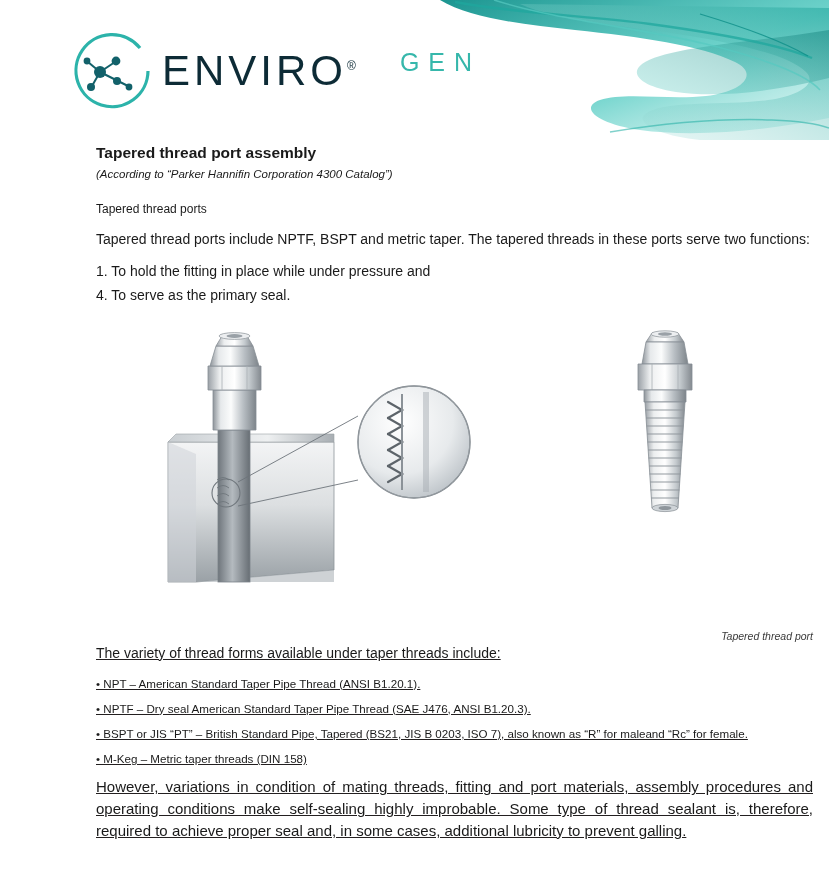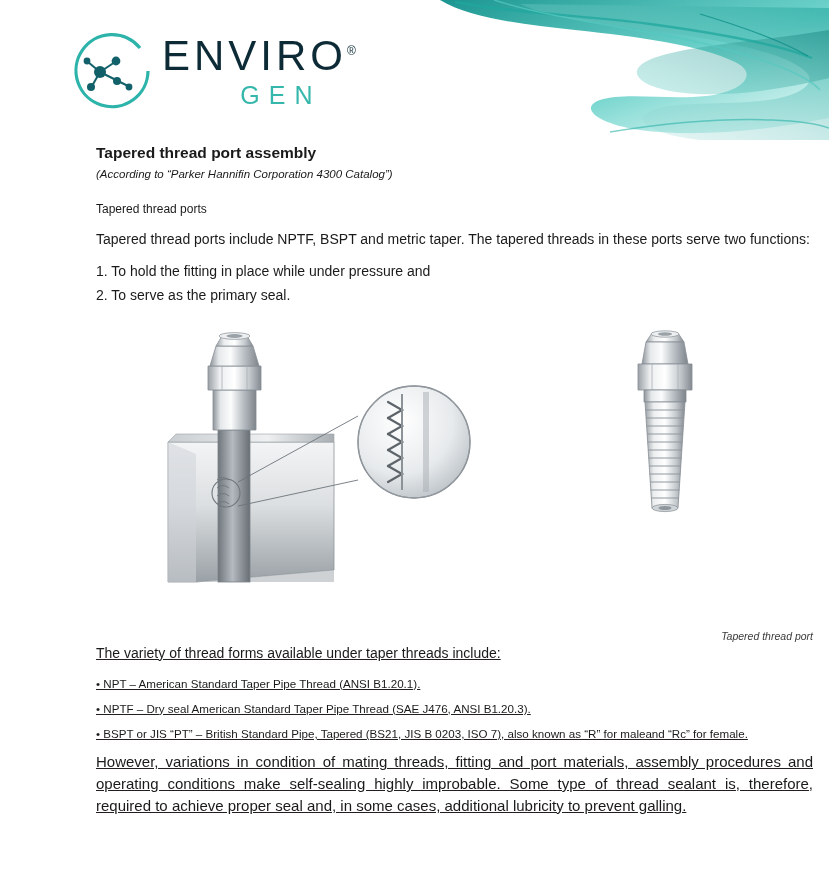--- a/index.html
+++ b/index.html
@@ -34,21 +34,21 @@
     align-items: center;
   }
   .logo-mark {
     width: 86px;
     height: 86px;
     flex: 0 0 auto;
   }
   .logo-text {
     margin-left: 6px;
     display: flex;
-    flex-direction: column;
+    flex-direction: row;
     justify-content: center;
     line-height: 1;
   }
   .logo-enviro {
     font-family: "Liberation Sans", sans-serif;
     font-size: 42px;
     letter-spacing: 4px;
     color: #0d2b36;
     font-weight: 500;
     position: relative;
@@ -57,21 +57,21 @@
   .logo-reg {
     font-size: 12px;
     vertical-align: super;
     letter-spacing: 0;
   }
   .logo-gen {
     font-size: 25px;
     letter-spacing: 9px;
     color: #36b7ab;
     text-align: center;
-    margin-top: 6px;
+    margin-top: 0;
     padding-left: 44px;
   }
 
   
   .content {
     position: absolute;
     left: 96px;
     top: 144px;
     width: 717px;
   }
@@ -189,21 +189,21 @@
 <div class="content">
 
   <h1 class="doc-title">Tapered thread port assembly</h1>
   <p class="subtitle">(According to “Parker Hannifin Corporation 4300 Catalog”)</p>
 
   <h2 class="section-title">Tapered thread ports</h2>
 
   <p class="para">Tapered thread ports include NPTF, BSPT and metric taper. The tapered threads in these ports serve two functions:</p>
 
   <p class="para tight">1. To hold the fitting in place while under pressure and</p>
-  <p class="para">2. To serve as the primary seal.</p>
+  <p class="para">4. To serve as the primary seal.</p>
 
   <div class="figure">
     <svg width="717" height="292" viewBox="0 0 717 292" xmlns="http://www.w3.org/2000/svg">
       <defs>
         <linearGradient id="steelV" x1="0" y1="0" x2="1" y2="0">
           <stop offset="0%" stop-color="#8e949a"></stop>
           <stop offset="18%" stop-color="#e6e9eb"></stop>
           <stop offset="42%" stop-color="#fbfcfc"></stop>
           <stop offset="70%" stop-color="#b9bfc4"></stop>
           <stop offset="100%" stop-color="#7d848a"></stop>
@@ -312,16 +312,17 @@
       </g>
     </svg>
     <div class="fig-caption">Tapered thread port</div>
   </div>
 
   <div class="list-block">
     <p class="para">The variety of thread forms available under taper threads include:</p>
     <p class="bullet">• NPT – American Standard Taper Pipe Thread (ANSI B1.20.1).</p>
     <p class="bullet">• NPTF – Dry seal American Standard Taper Pipe Thread (SAE J476, ANSI B1.20.3).</p>
     <p class="bullet">• BSPT or JIS “PT” – British Standard Pipe, Tapered (BS21, JIS B 0203, ISO 7), also known as “R” for maleand “Rc” for female.</p>
+    <p class="bullet">•  M-Keg – Metric taper threads (DIN 158)</p>
     <p class="closing">However, variations in condition of mating threads, fitting and port materials, assembly procedures and operating conditions make self-sealing highly improbable. Some type of thread sealant is, therefore, required to achieve proper seal and, in some cases, additional lubricity to prevent galling.</p>
   </div>
 
 </div>
 
 </body></html>

